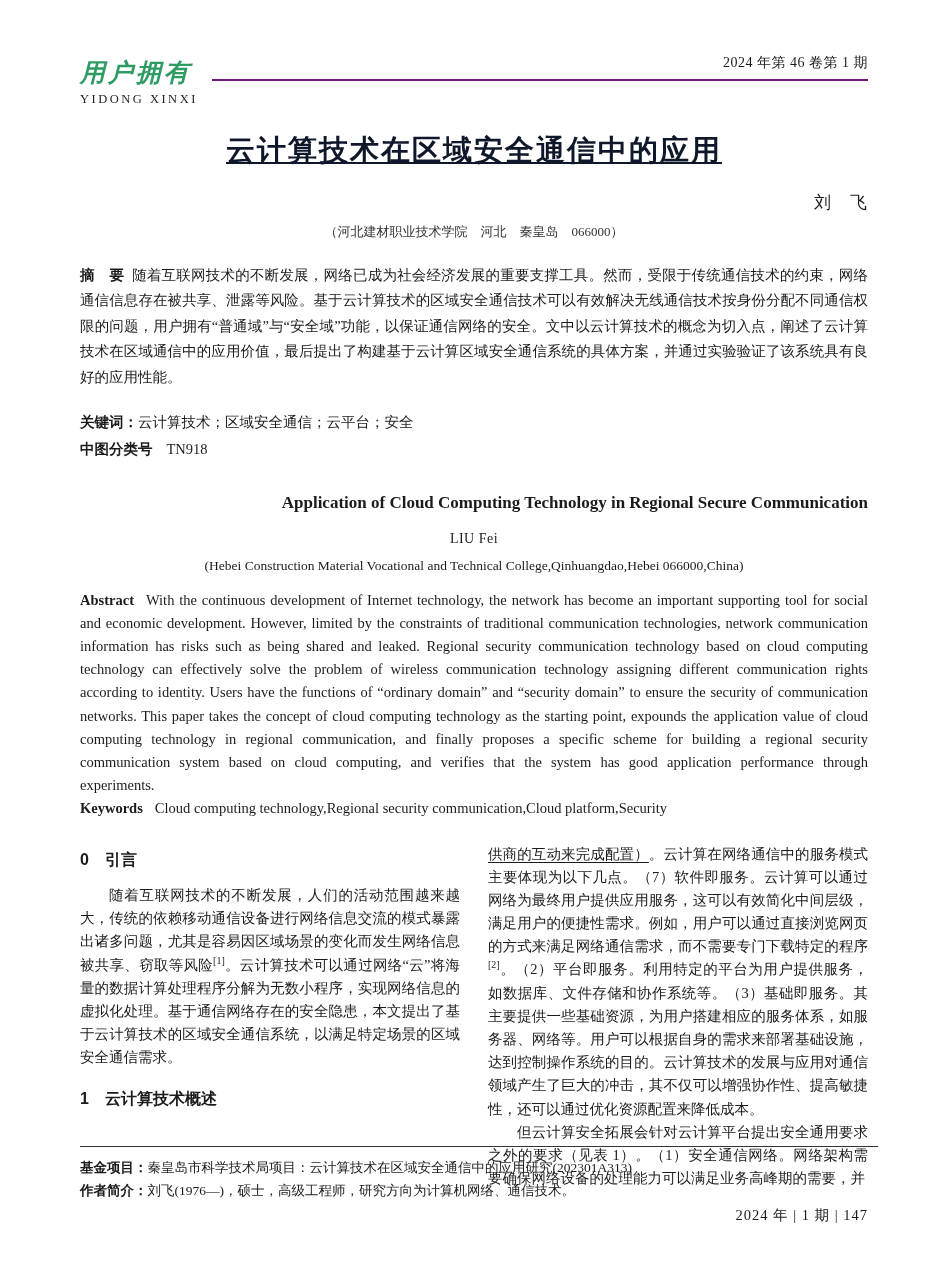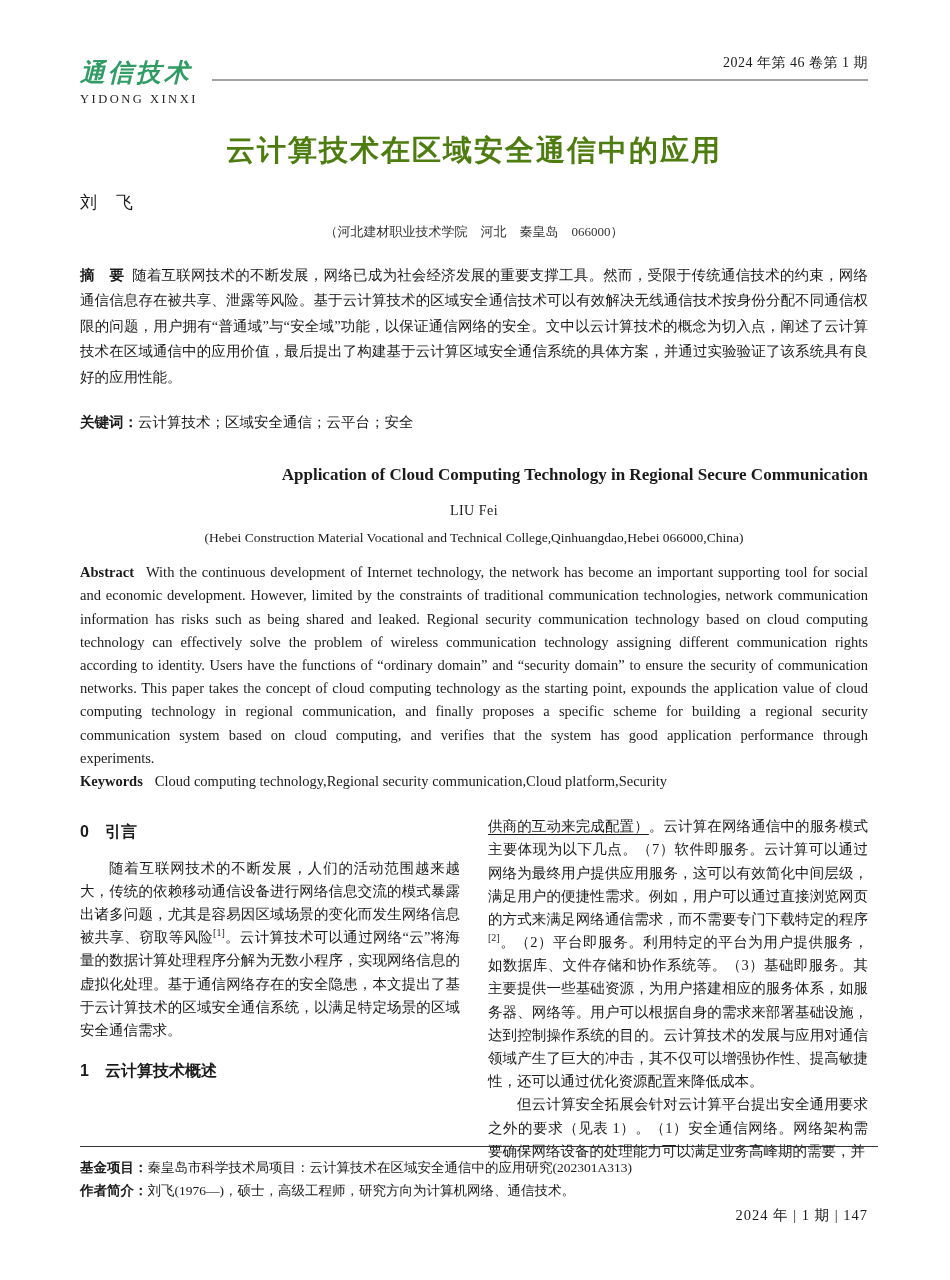--- a/index.html
+++ b/index.html
@@ -23,30 +23,30 @@
   .masthead { display: flex; align-items: flex-start; }
   .logo { width: 128px; flex: 0 0 auto; padding-top: 2px; }
   .logo-cn {
     font-size: 25px; font-weight: bold; font-style: italic;
     color: #2f9c64; letter-spacing: 3px; white-space: nowrap;
   }
   .logo-en {
     font-size: 12.5px; letter-spacing: 2.5px; margin-top: 3px;
     color: #222; white-space: nowrap;
   }
-  .rule-wrap { flex: 1; border-bottom: 2px solid #a3a3a3; padding-bottom: 7px; margin-left: 4px; }
+  .rule-wrap { flex: 1; border-bottom: 2px solid #701a75; padding-bottom: 7px; margin-left: 4px; }
   .issue-info { text-align: right; font-size: 14px; letter-spacing: 0.5px; }
 
   
   .title-cn {
     margin-top: 24px; text-align: center;
     font-family: "Liberation Sans", "DejaVu Sans", sans-serif;
-    font-weight: 700; font-size: 29px; letter-spacing: 2px; color: #4d7c0f;
+    font-weight: 700; font-size: 29px; letter-spacing: 2px; color: #0f172a; text-decoration: underline;
   }
-  .author-cn { margin-top: 20px; text-align: left; font-size: 17px; letter-spacing: 1px; }
+  .author-cn { margin-top: 20px; text-align: right; font-size: 17px; letter-spacing: 1px; }
   .affil-cn { margin-top: 9px; text-align: center; font-size: 13px; color: #333; }
 
   
   .hei { font-family: "Liberation Sans", "DejaVu Sans", sans-serif; font-weight: 700; }
   .abstract-cn { margin-top: 22px; font-size: 14.5px; line-height: 1.75; text-align: justify; }
   .abstract-cn .hei { margin-right: 8px; }
   .kw-cn { margin-top: 20px; font-size: 14.5px; line-height: 1.75; }
   .clc-line { margin-top: 2px; font-size: 14.5px; line-height: 1.75; }
   .clc-line .hei { margin-right: 14px; }
 
@@ -83,40 +83,43 @@
     font-size: 14.5px; letter-spacing: 1px;
   }
 </style>
 </head>
 <body>
 
 <div class="page">
 
   <header class="masthead">
     <div class="logo">
-      <div class="logo-cn">通信技术</div>
+      <div class="logo-cn">用户拥有</div>
       <div class="logo-en">YIDONG XINXI</div>
     </div>
     <div class="rule-wrap">
       <div class="issue-info">2024 年第 46 卷第 1 期</div>
     </div>
   </header>
 
   <h1 class="title-cn">云计算技术在区域安全通信中的应用</h1>
   <div class="author-cn">刘　飞</div>
   <div class="affil-cn">（河北建材职业技术学院　河北　秦皇岛　066000）</div>
 
   <div class="abstract-cn">
     <span class="hei">摘　要</span><span>随着互联网技术的不断发展，网络已成为社会经济发展的重要支撑工具。然而，受限于传统通信技术的约束，网络通信信息存在被共享、泄露等风险。基于云计算技术的区域安全通信技术可以有效解决无线通信技术按身份分配不同通信权限的问题，用户拥有“普通域”与“安全域”功能，以保证通信网络的安全。文中以云计算技术的概念为切入点，阐述了云计算技术在区域通信中的应用价值，最后提出了构建基于云计算区域安全通信系统的具体方案，并通过实验验证了该系统具有良好的应用性能。</span>
   </div>
 
   <div class="kw-cn">
     <span class="hei">关键词：</span><span>云计算技术；区域安全通信；云平台；安全</span>
   </div>
 
+  <div class="clc-line">
+    <span class="hei">中图分类号</span><span>TN918</span>
+  </div>
 
   <h2 class="title-en">Application of Cloud Computing Technology in Regional Secure Communication</h2>
   <div class="author-en">LIU Fei</div>
   <div class="affil-en">(Hebei Construction Material Vocational and Technical College,Qinhuangdao,Hebei 066000,China)</div>
 
   <div class="abstract-en">
     <span class="bold">Abstract</span><span>With the continuous development of Internet technology, the network has become an important supporting tool for social and economic development. However, limited by the constraints of traditional communication technologies, network communication information has risks such as being shared and leaked. Regional security communication technology based on cloud computing technology can effectively solve the problem of wireless communication technology assigning different communication rights according to identity. Users have the functions of “ordinary domain” and “security domain” to ensure the security of communication networks. This paper takes the concept of cloud computing technology as the starting point, expounds the application value of cloud computing technology in regional communication, and finally proposes a specific scheme for building a regional security communication system based on cloud computing, and verifies that the system has good application performance through experiments.</span>
   </div>
 
   <div class="kw-en">

